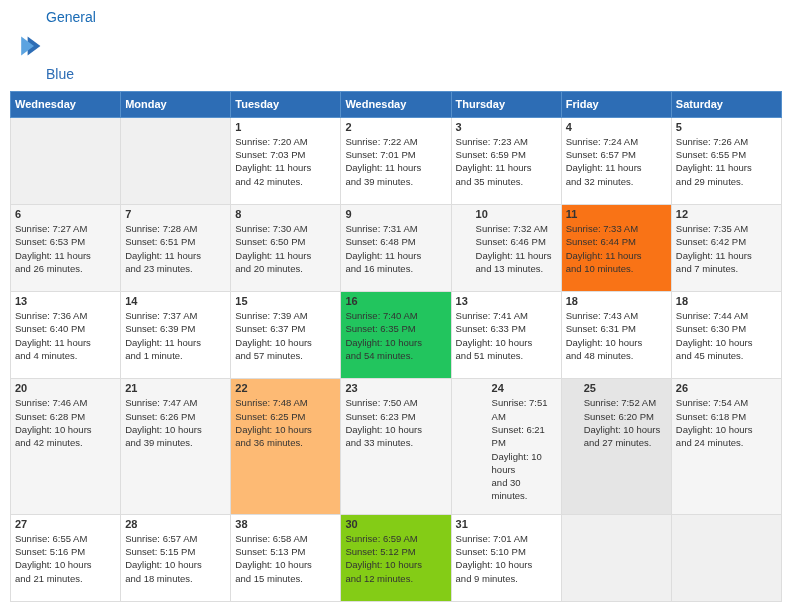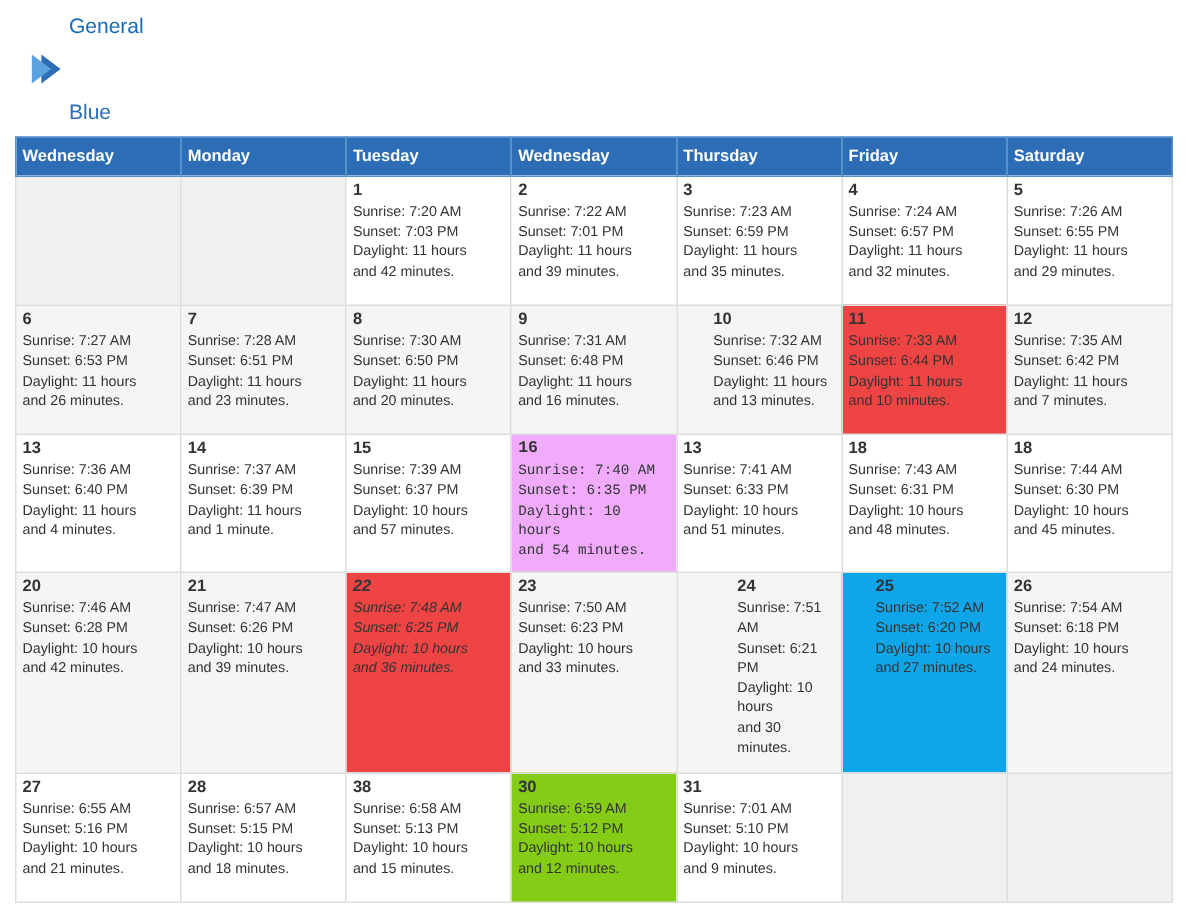--- a/index.html
+++ b/index.html
@@ -171,21 +171,21 @@
             <div class="day-info">Sunrise: 7:30 AM<br>Sunset: 6:50 PM<br>Daylight: 11 hours<br>and 20 minutes.</div>
           </td>
           <td style="background: rgb(245, 245, 245);">
             <span class="day-num">9</span>
             <div class="day-info">Sunrise: 7:31 AM<br>Sunset: 6:48 PM<br>Daylight: 11 hours<br>and 16 minutes.</div>
           </td>
           <td style="background: rgb(245, 245, 245); padding-left: 24px;">
             <span class="day-num">10</span>
             <div class="day-info">Sunrise: 7:32 AM<br>Sunset: 6:46 PM<br>Daylight: 11 hours<br>and 13 minutes.</div>
           </td>
-          <td style="background: #ef4444;">
+          <td style="background: #f97316;">
             <span class="day-num">11</span>
             <div class="day-info">Sunrise: 7:33 AM<br>Sunset: 6:44 PM<br>Daylight: 11 hours<br>and 10 minutes.</div>
           </td>
           <td style="background: rgb(245, 245, 245);">
             <span class="day-num">12</span>
             <div class="day-info">Sunrise: 7:35 AM<br>Sunset: 6:42 PM<br>Daylight: 11 hours<br>and 7 minutes.</div>
           </td>
         </tr>
         <tr>
           <td style="background: rgb(255, 255, 255);">
@@ -193,21 +193,21 @@
             <div class="day-info">Sunrise: 7:36 AM<br>Sunset: 6:40 PM<br>Daylight: 11 hours<br>and 4 minutes.</div>
           </td>
           <td style="background: rgb(255, 255, 255);">
             <span class="day-num">14</span>
             <div class="day-info">Sunrise: 7:37 AM<br>Sunset: 6:39 PM<br>Daylight: 11 hours<br>and 1 minute.</div>
           </td>
           <td style="background: rgb(255, 255, 255);">
             <span class="day-num">15</span>
             <div class="day-info">Sunrise: 7:39 AM<br>Sunset: 6:37 PM<br>Daylight: 10 hours<br>and 57 minutes.</div>
           </td>
-          <td style="background: #f0abfc; font-family: Liberation Mono, monospace;">
+          <td style="background: #22c55e;">
             <span class="day-num">16</span>
             <div class="day-info">Sunrise: 7:40 AM<br>Sunset: 6:35 PM<br>Daylight: 10 hours<br>and 54 minutes.</div>
           </td>
           <td style="background: rgb(255, 255, 255);">
             <span class="day-num">13</span>
             <div class="day-info">Sunrise: 7:41 AM<br>Sunset: 6:33 PM<br>Daylight: 10 hours<br>and 51 minutes.</div>
           </td>
           <td style="background: rgb(255, 255, 255);">
             <span class="day-num">18</span>
             <div class="day-info">Sunrise: 7:43 AM<br>Sunset: 6:31 PM<br>Daylight: 10 hours<br>and 48 minutes.</div>
@@ -219,33 +219,33 @@
         </tr>
         <tr>
           <td style="background: rgb(245, 245, 245);">
             <span class="day-num">20</span>
             <div class="day-info">Sunrise: 7:46 AM<br>Sunset: 6:28 PM<br>Daylight: 10 hours<br>and 42 minutes.</div>
           </td>
           <td style="background: rgb(245, 245, 245);">
             <span class="day-num">21</span>
             <div class="day-info">Sunrise: 7:47 AM<br>Sunset: 6:26 PM<br>Daylight: 10 hours<br>and 39 minutes.</div>
           </td>
-          <td style="background: #ef4444; font-style: italic;">
+          <td style="background: #fdba74;">
             <span class="day-num">22</span>
             <div class="day-info">Sunrise: 7:48 AM<br>Sunset: 6:25 PM<br>Daylight: 10 hours<br>and 36 minutes.</div>
           </td>
           <td style="background: rgb(245, 245, 245);">
             <span class="day-num">23</span>
             <div class="day-info">Sunrise: 7:50 AM<br>Sunset: 6:23 PM<br>Daylight: 10 hours<br>and 33 minutes.</div>
           </td>
           <td style="background: rgb(245, 245, 245); padding-left: 40px;">
             <span class="day-num">24</span>
             <div class="day-info">Sunrise: 7:51 AM<br>Sunset: 6:21 PM<br>Daylight: 10 hours<br>and 30 minutes.</div>
           </td>
-          <td style="background: #0ea5e9; padding-left: 22px;">
+          <td style="background: #e5e5e5; padding-left: 22px;">
             <span class="day-num">25</span>
             <div class="day-info">Sunrise: 7:52 AM<br>Sunset: 6:20 PM<br>Daylight: 10 hours<br>and 27 minutes.</div>
           </td>
           <td style="background: rgb(245, 245, 245);">
             <span class="day-num">26</span>
             <div class="day-info">Sunrise: 7:54 AM<br>Sunset: 6:18 PM<br>Daylight: 10 hours<br>and 24 minutes.</div>
           </td>
         </tr>
         <tr>
           <td style="background: rgb(255, 255, 255);">

